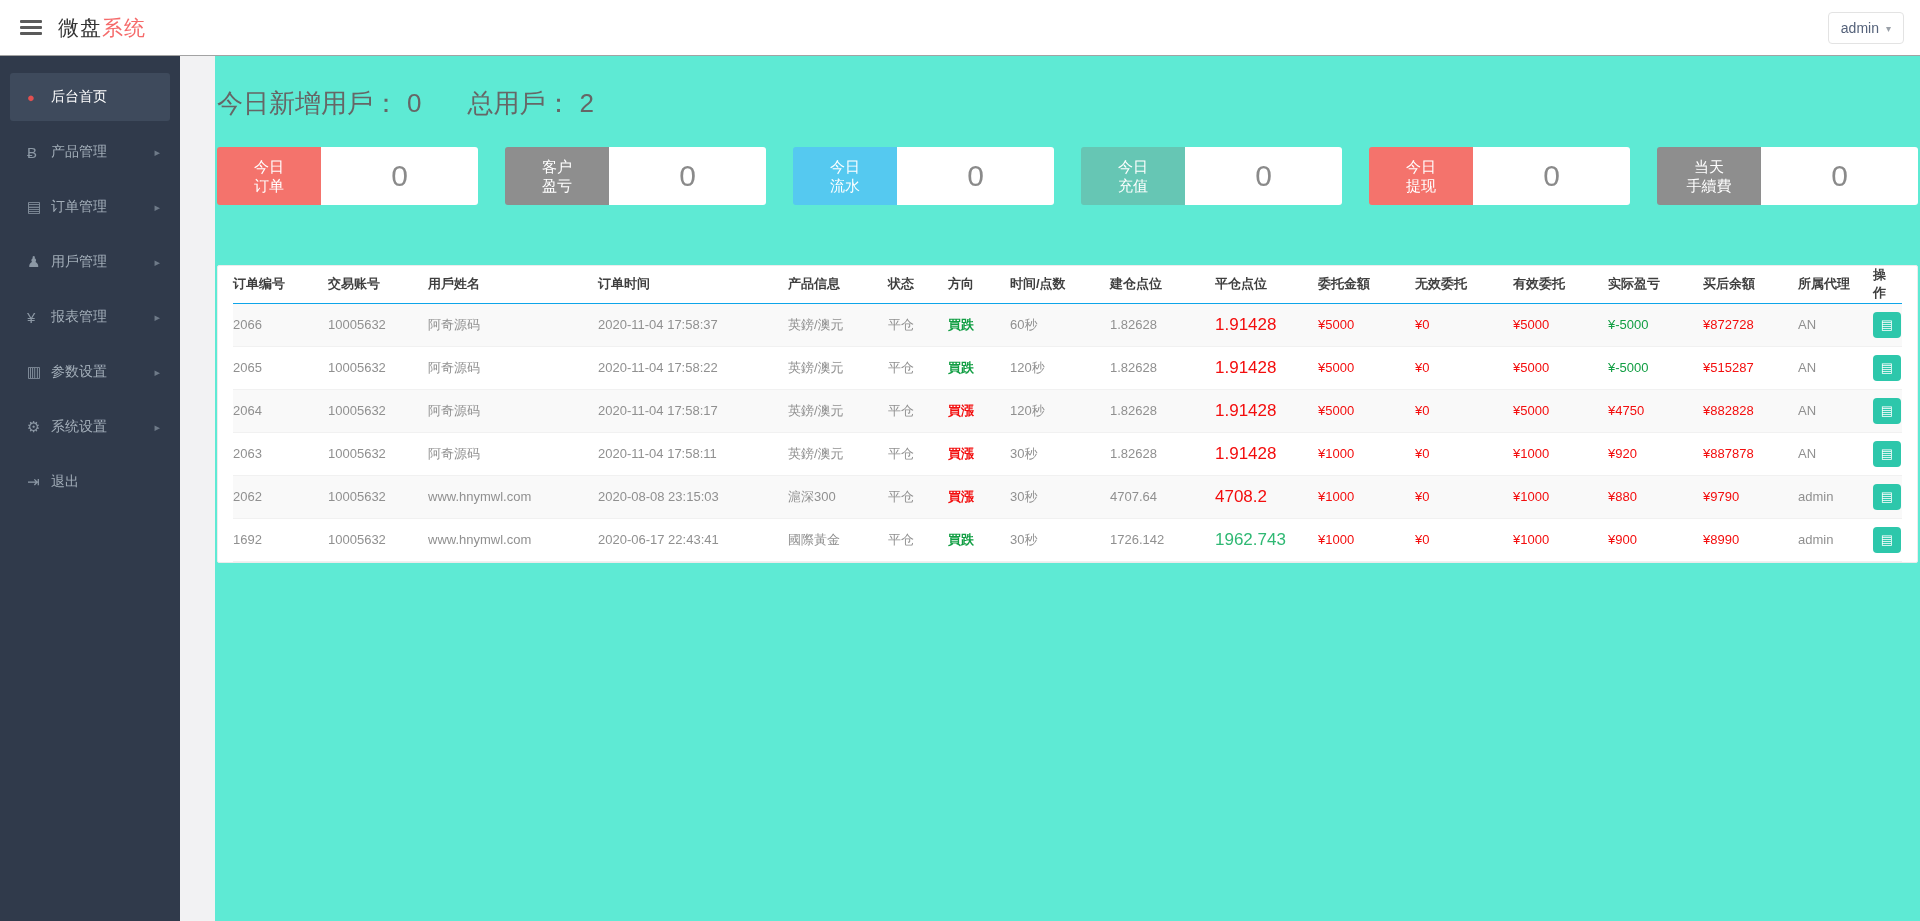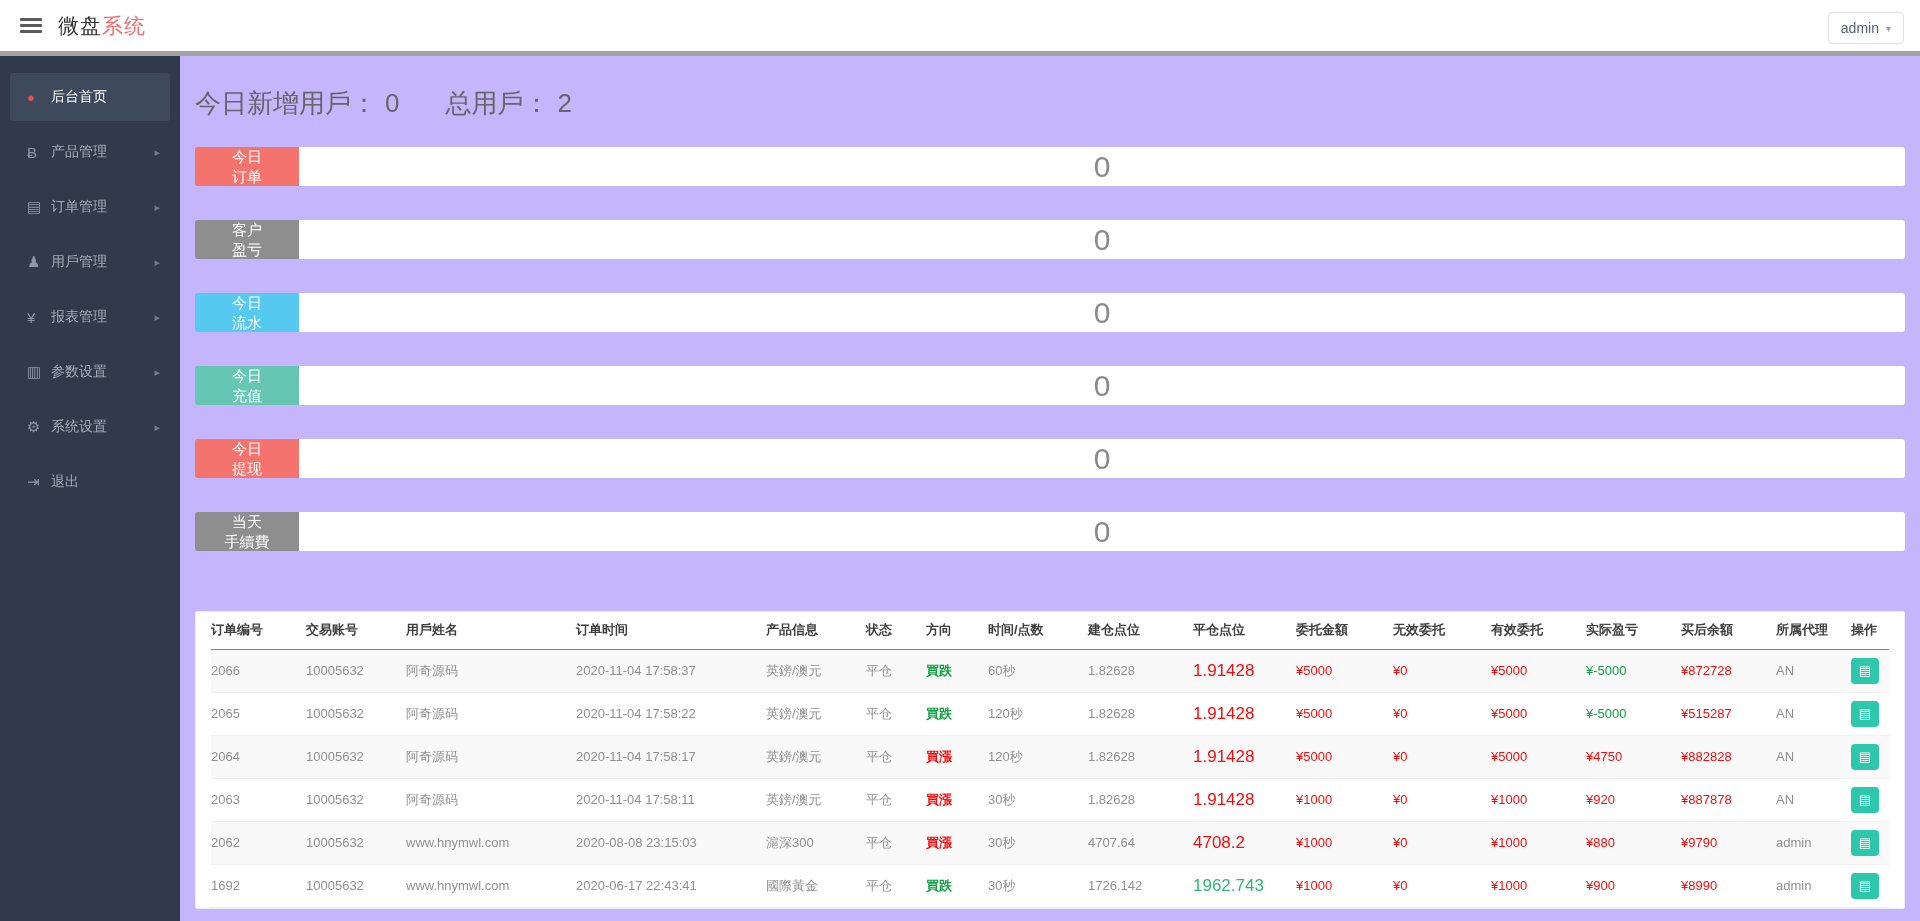--- a/index.html
+++ b/index.html
@@ -1,20 +1,20 @@
 <!DOCTYPE html>
 <html><head>
 <meta charset="utf-8">
 <style>
   * { margin:0; padding:0; box-sizing:border-box; }
   html,body { width:1920px; height:921px; overflow:hidden;
     font-family:"Liberation Sans","DejaVu Sans",sans-serif; background:#f2f2f3; }
 
   
-  .topbar { height:56px; background:#fff; border-bottom:5px solid #a3a3a3;
+  .topbar { height:56px; background:#fff; border-bottom:1px solid #a3a3a3;
     display:flex; align-items:center; padding:0 16px 0 20px; position:relative; z-index:5; }
   .burger { width:22px; cursor:pointer; margin-right:16px; }
   .burger span { display:block; height:3px; background:#5a5a5a; margin:3px 0; border-radius:1px; }
   .logo { font-size:21px; color:#333; letter-spacing:1px; }
   .logo .lr { color:#f56a6a; }
   .user-btn { position:absolute; right:16px; top:12px; height:32px; background:#fff;
     border:1px solid #e3e3e3; border-radius:4px; padding:0 12px; display:flex;
     align-items:center; gap:7px; font-size:14px; color:#55627a; cursor:pointer; }
   .user-btn .caret { font-size:10px; color:#9aa0a8; }
 
@@ -22,29 +22,29 @@
   .shell { display:flex; height:865px; }
   .sidebar { width:180px; flex-shrink:0; background:#303a4b; padding-top:17px; }
   .side-item { height:48px; margin:0 10px 7px; padding:0 10px 0 17px; border-radius:3px;
     display:flex; align-items:center; color:#a3aeb9; font-size:14px; cursor:pointer; }
   .side-item.active { background:#3e4a5c; color:#fff; }
   .side-icon { width:24px; font-size:15px; color:#8c98a5; }
   .side-item.active .side-icon { color:#e25050; font-size:13px; }
   .side-label { flex:1; }
   .side-chevron { font-size:11px; color:#6e7a88; }
 
-  .main { flex:1; padding:0 15px; background:#c4b5fd; overflow:hidden; }
+  .main { flex:1; padding:0 2px; background:#5eead4; overflow:hidden;margin-left:35px; }
 
   
   .stats { margin-top:30px; display:flex; gap:46px; font-size:26px; color:#666;
     align-items:baseline; }
   .stat-value { margin-left:8px; }
 
   
-  .cards { margin-top:26px; display:flex; gap:34px;flex-direction:column; }
+  .cards { margin-top:26px; display:flex; gap:27px; }
   .card { flex:1; height:58px; display:flex; border-radius:3px; overflow:hidden; }
   .card-label { width:104px; color:#fff; font-size:15px; line-height:1.3;
     display:flex; align-items:center; justify-content:center; text-align:center;
     white-space:pre-line; }
   .card-value { flex:1; background:#fff; display:flex; align-items:center;
     justify-content:center; font-size:30px; color:#8a8a8a; }
 
   
   .panel { margin-top:60px; background:#fff; border:1px solid #ececec; border-radius:2px; }
   .panel-head { height:42px; padding:0 15px; display:flex; align-items:center;

